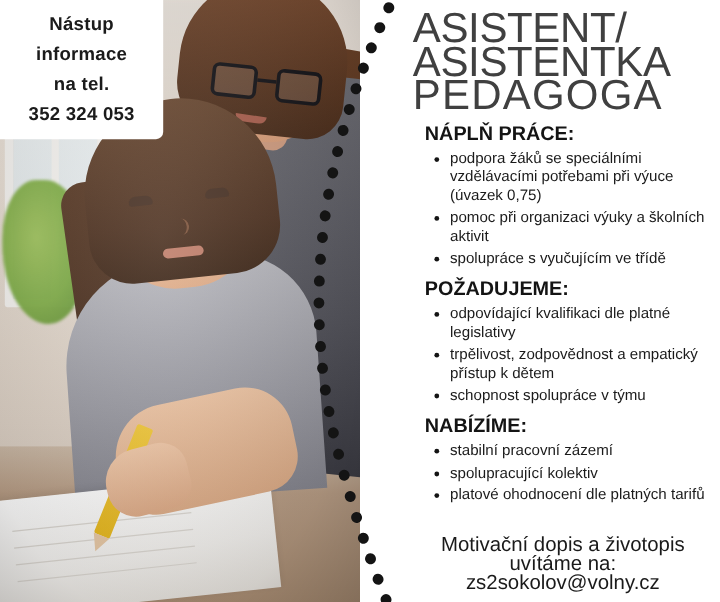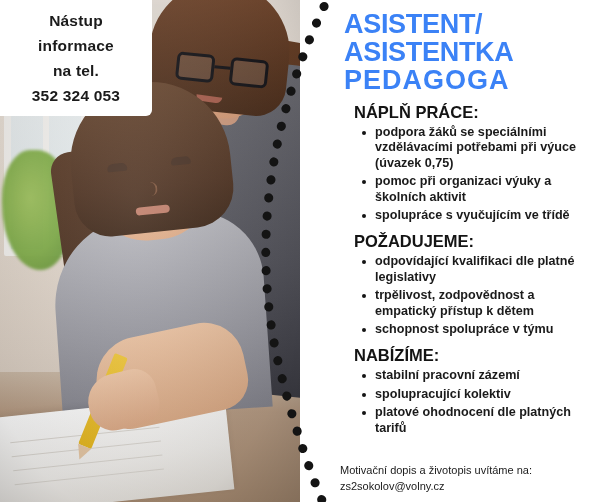--- a/index.html
+++ b/index.html
@@ -185,21 +185,21 @@
   .ph-shade {
     position: absolute; left: 0; top: 0; width: 300px; height: 502px;
     background: radial-gradient(ellipse at 45% 40%, rgba(255,255,255,.10) 0%, rgba(0,0,0,.10) 75%, rgba(0,0,0,.22) 100%);
     pointer-events: none;
   }
 
   
   .left-head {
     position: absolute;
     left: 0; top: 0;
-    width: 152px; height: 116px;
+    width: 136px; height: 116px;
     background: #ffffff;
     border-bottom-right-radius: 6px;
     padding: 8px 8px 0 8px;
     text-align: center;
   }
   .left-head .ln {
     display: block;
     font-size: 15.5px;
     font-weight: bold;
     color: #1b1b1b;
@@ -217,23 +217,23 @@
 
   
   .right {
     position: absolute;
     left: 330px; top: 0;
     width: 270px; height: 502px;
     background: #ffffff;
     padding: 8px 8px 0 10px;
   }
   .title {
-    font-size: 27px;
-    font-weight: bold;
-    color: #3b82f6;
+    font-size: 35px;
+    font-weight: normal;
+    color: #404040;
     line-height: 28px;
     letter-spacing: -0.3px;
     margin: 2px 0 0 4px;
   }
   .title .t3 { letter-spacing: 1px; }
 
   .section-h {
     font-size: 16.5px;
     font-weight: bold;
     color: #141414;
@@ -244,35 +244,34 @@
     margin: 0 0 0 22px;
     padding: 0;
   }
   ul.bul li {
     position: relative;
     font-size: 12.6px;
     color: #1a1a1a;
     line-height: 15.4px;
     margin-bottom: 3px;
     padding-left: 13px;
-    font-weight: bold;
   }
   ul.bul li:before {
     content: "";
     position: absolute;
     left: 0; top: 6px;
     width: 4px; height: 4px;
     border-radius: 50%;
     background: #141414;
   }
   .footer {
     position: absolute;
     left: 10px; right: 2px; bottom: 8px;
-    text-align: left;
-    font-size: 11px;
+    text-align: center;
+    font-size: 17px;
     color: #1a1a1a;
     line-height: 16px;
   }
 </style>
 </head>
 <body>
 
 <div id="poster">
 
   <div class="photo">

